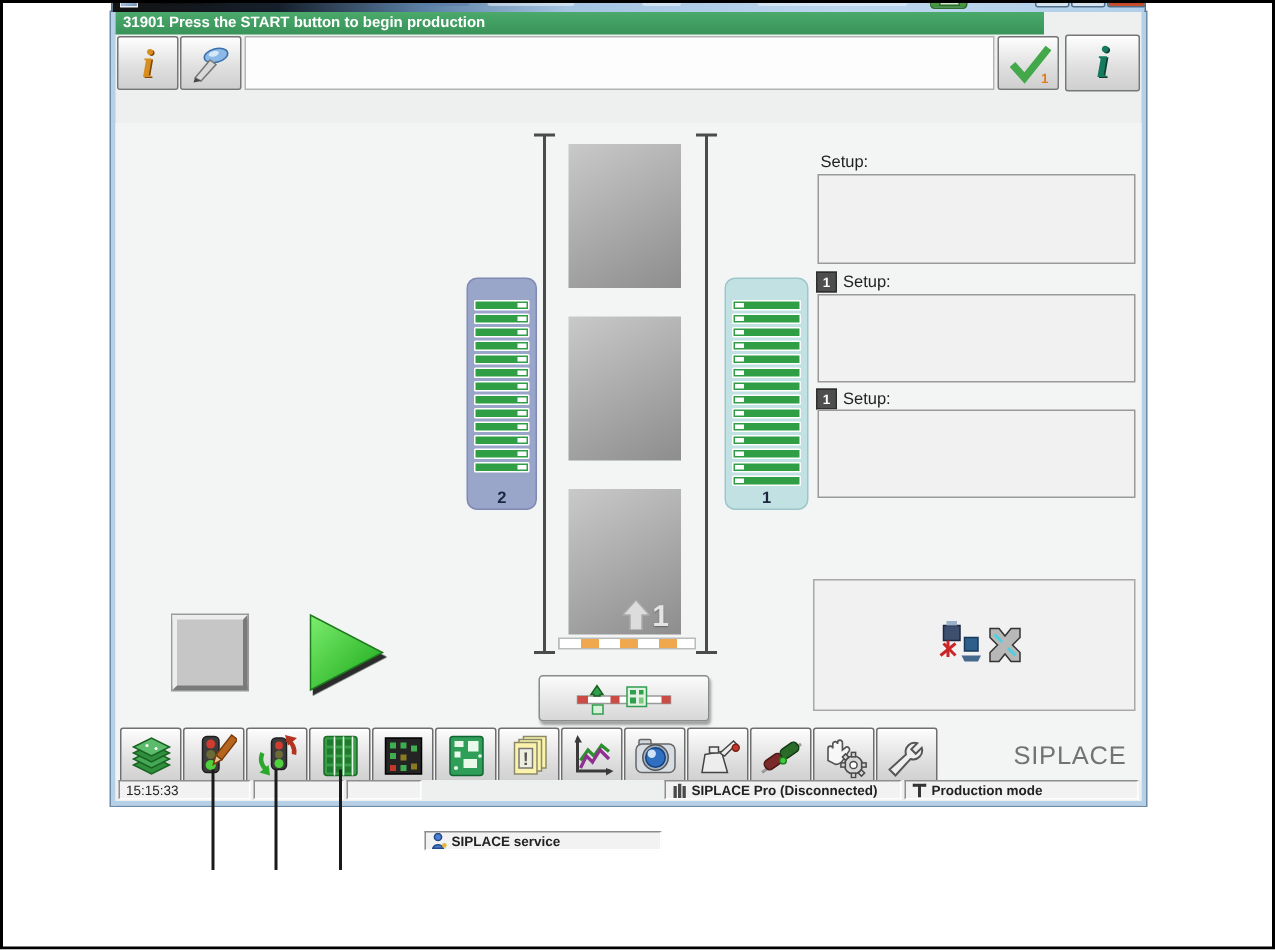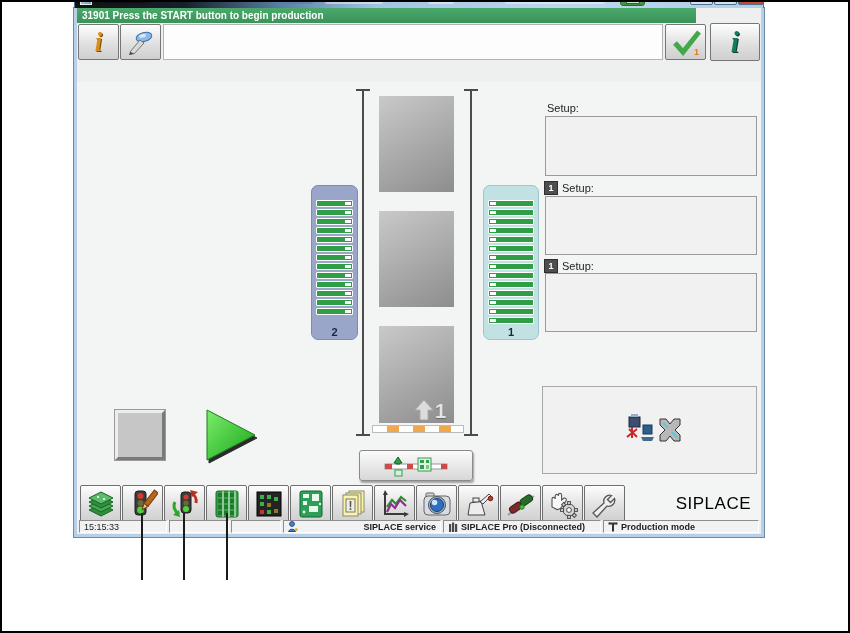--- a/index.html
+++ b/index.html
@@ -76,21 +76,21 @@
   .rowicon { position:absolute; left:542px; width:14px; height:14px; background:#4e4e4e; border:1px solid #2e2e2e;
              color:#fff; font-size:9px; font-weight:bold; text-align:center; line-height:13px; }
   .gantrybox { position:absolute; left:540px; top:384px; width:215px; height:88px;
                background:#f1f1f1; border:1px solid #a8a8a8; display:flex; align-items:center; justify-content:center; }
 
   
   .btoolbar { position:absolute; left:3px; top:477px; display:flex; gap:1px; }
   .ibtn { width:41px; height:38px; border:1px solid #6f6f6f; border-radius:2px;
           background:linear-gradient(#fdfdfd,#dcdcdc 65%,#cfcfcf);
           box-shadow:inset 0 1px 0 #fff; display:flex; align-items:center; justify-content:center; }
-  .brand { position:absolute; right:10px; top:486px; font-size:17px; color:#000000; letter-spacing:.5px; }
+  .brand { position:absolute; right:10px; top:486px; font-size:17px; color:#737373; letter-spacing:.5px; }
   .statusbar { position:absolute; left:0; right:0; bottom:0; height:14px; background:#eef0f0; }
   .scell { position:absolute; top:0; height:13px; background:#f2f2f2; border:1px solid;
            border-color:#8d8d8d #fff #fff #8d8d8d; font-size:9px; color:#222;
            display:flex; align-items:center; padding:0 4px; gap:3px; overflow:hidden; }
   .scell.bold { font-weight:bold; }
 
   .callout { position:absolute; width:2px; background:#1a1a1a; z-index:20; }
 </style>
 </head>
 <body>
@@ -470,21 +470,21 @@
         </svg>
       </div>
     </div>
 
     <div class="brand">SIPLACE</div>
 
     <div class="statusbar">
       <div class="scell" style="left:2px; width:88px;">15:15:33</div>
       <div class="scell" style="left:92px; width:60px;"></div>
       <div class="scell" style="left:154px; width:50px;"></div>
-      <div class="scell bold" style="left:206px; width:158px; justify-content:space-between;">
+      <div class="scell bold" style="left:206px; width:158px; justify-content:flex-start;margin-top:34px;">
         <svg width="10" height="11" viewBox="0 0 10 11">
           <circle cx="4" cy="3" r="2.4" fill="#4a7fd4" stroke="#234a88"></circle>
           <path d="M0.5,10.5 a3.8,3.8 0 0 1 7,0 z" fill="#4a7fd4" stroke="#234a88"></path>
           <circle cx="8.2" cy="8.6" r="1.6" fill="#e0b63c"></circle>
         </svg>
         <span>SIPLACE service</span>
       </div>
       <div class="scell bold" style="left:366px; width:158px;">
         <svg width="10" height="10" viewBox="0 0 10 10">
           <rect x="1" y="2" width="2.2" height="8" fill="#4a4a4a"></rect>

